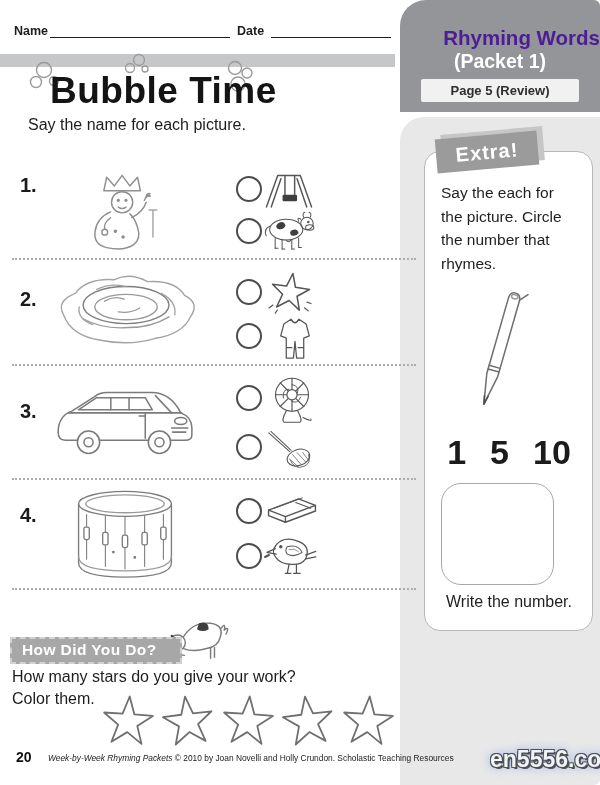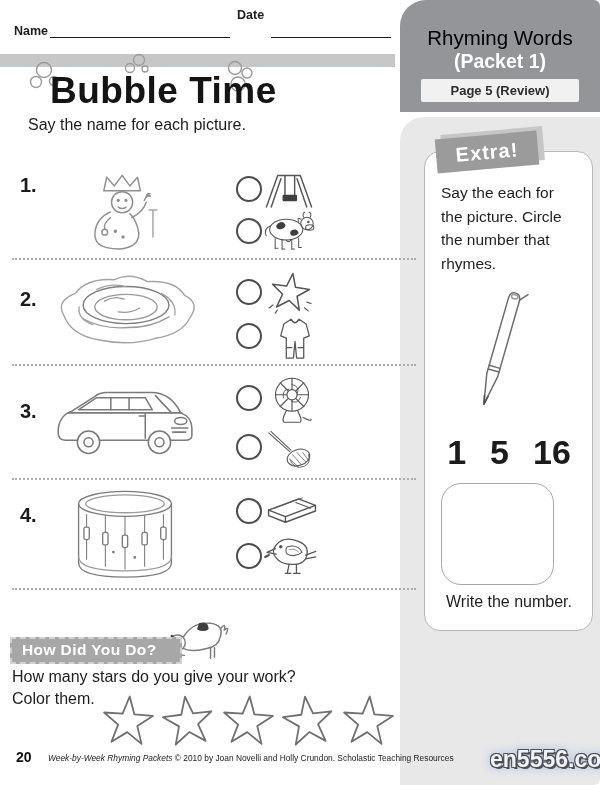--- a/index.html
+++ b/index.html
@@ -12,21 +12,21 @@
   
   .fieldlabel{font-size:12.5px;font-weight:600;color:#1d1d1d;}
   .fieldline{border-bottom:1.6px solid #1d1d1d;height:15px;}
 
   
   .band{background:#c6c7c8;}
 
   
   .packet{left:400px;top:0;width:200px;height:112px;background:#949598;
           border-radius:26px 0 0 0;text-align:center;box-sizing:border-box;padding-top:26px;}
-  .packet .t1{font-size:20.5px;font-weight:400;color:#000000;line-height:1.15;}
+  .packet .t1{font-size:20.5px;font-weight:700;color:#4c1d95;line-height:1.15;text-align:right;}
   .packet .t2{font-size:19.5px;font-weight:800;color:#fff;line-height:1.15;}
   .pagebadge{width:158px;height:23px;margin:7px auto 0;background:#f1f1f1;color:#2e2e2e;
              font-size:13px;font-weight:700;line-height:23px;border-radius:2px;}
   .panel{left:400px;top:117px;width:200px;height:668px;background:#e8e8e9;border-radius:24px 0 0 0;}
   .card{left:424px;top:151px;width:169px;height:480px;background:#fff;
         border:1.5px solid #b8b8b8;border-radius:16px;box-sizing:border-box;}
   .extrabadge{left:436px;top:135px;width:102px;height:34px;background:#9b9b9c;
               transform:rotate(-5deg);box-shadow:6px -4px 0 #c6c6c6;
               color:#fff;font-size:20px;font-weight:800;text-align:center;line-height:34px;
               letter-spacing:1px;}
@@ -61,21 +61,21 @@
              text-shadow:2px 2px 0 #4c4f55,-1px -1px 0 #4c4f55,1px -1px 0 #4c4f55,
                          -1px 1px 0 #4c4f55,0 0 10px rgba(60,110,220,.65);}
 </style>
 </head>
 <body>
 
 <div class="page">
 
   <span class="abs fieldlabel" style="left:14px;top:24px;">Name</span>
   <div class="abs fieldline" style="left:50px;top:22px;width:180px;"></div>
-  <span class="abs fieldlabel" style="left:237px;top:8px;">Date</span>
+  <span class="abs fieldlabel" style="left:237px;top:24px;">Date</span>
   <div class="abs fieldline" style="left:271px;top:22px;width:120px;"></div>
 
   <div class="abs band" style="left:0;top:54px;width:395px;height:13px;"></div>
 
   <div class="abs packet">
     <div class="t1">Rhyming Words</div>
     <div class="t2">(Packet 1)</div>
     <div class="pagebadge">Page 5 (Review)</div>
   </div>
 
@@ -90,21 +90,21 @@
       <path d="M42 13 L49 5"></path>
       <ellipse cx="36" cy="11" rx="3.4" ry="2.2" stroke="#9a9a9a"></ellipse>
       <path d="M30 88 H42 M30 92 H42"></path>
       <path d="M34 120 L36 129 L38 120" stroke="#4f4f4f"></path>
     </g>
   </svg>
 
   <div class="abs choices">
     <span>1</span>
     <span>5</span>
-    <span>16</span>
+    <span>10</span>
   </div>
 
   <div class="abs writebox"></div>
   <div class="abs writelabel">Write the number.</div>
 
   <svg class="abs" style="left:26px;top:58px;" width="36" height="36" viewBox="0 0 36 36">
     <g class="art" stroke="#9a9a9a" stroke-width="1.4">
       <circle cx="10" cy="24" r="5.5"></circle>
         <circle cx="18" cy="12" r="7.5"></circle>
         <circle cx="28" cy="23" r="4.5"></circle>

